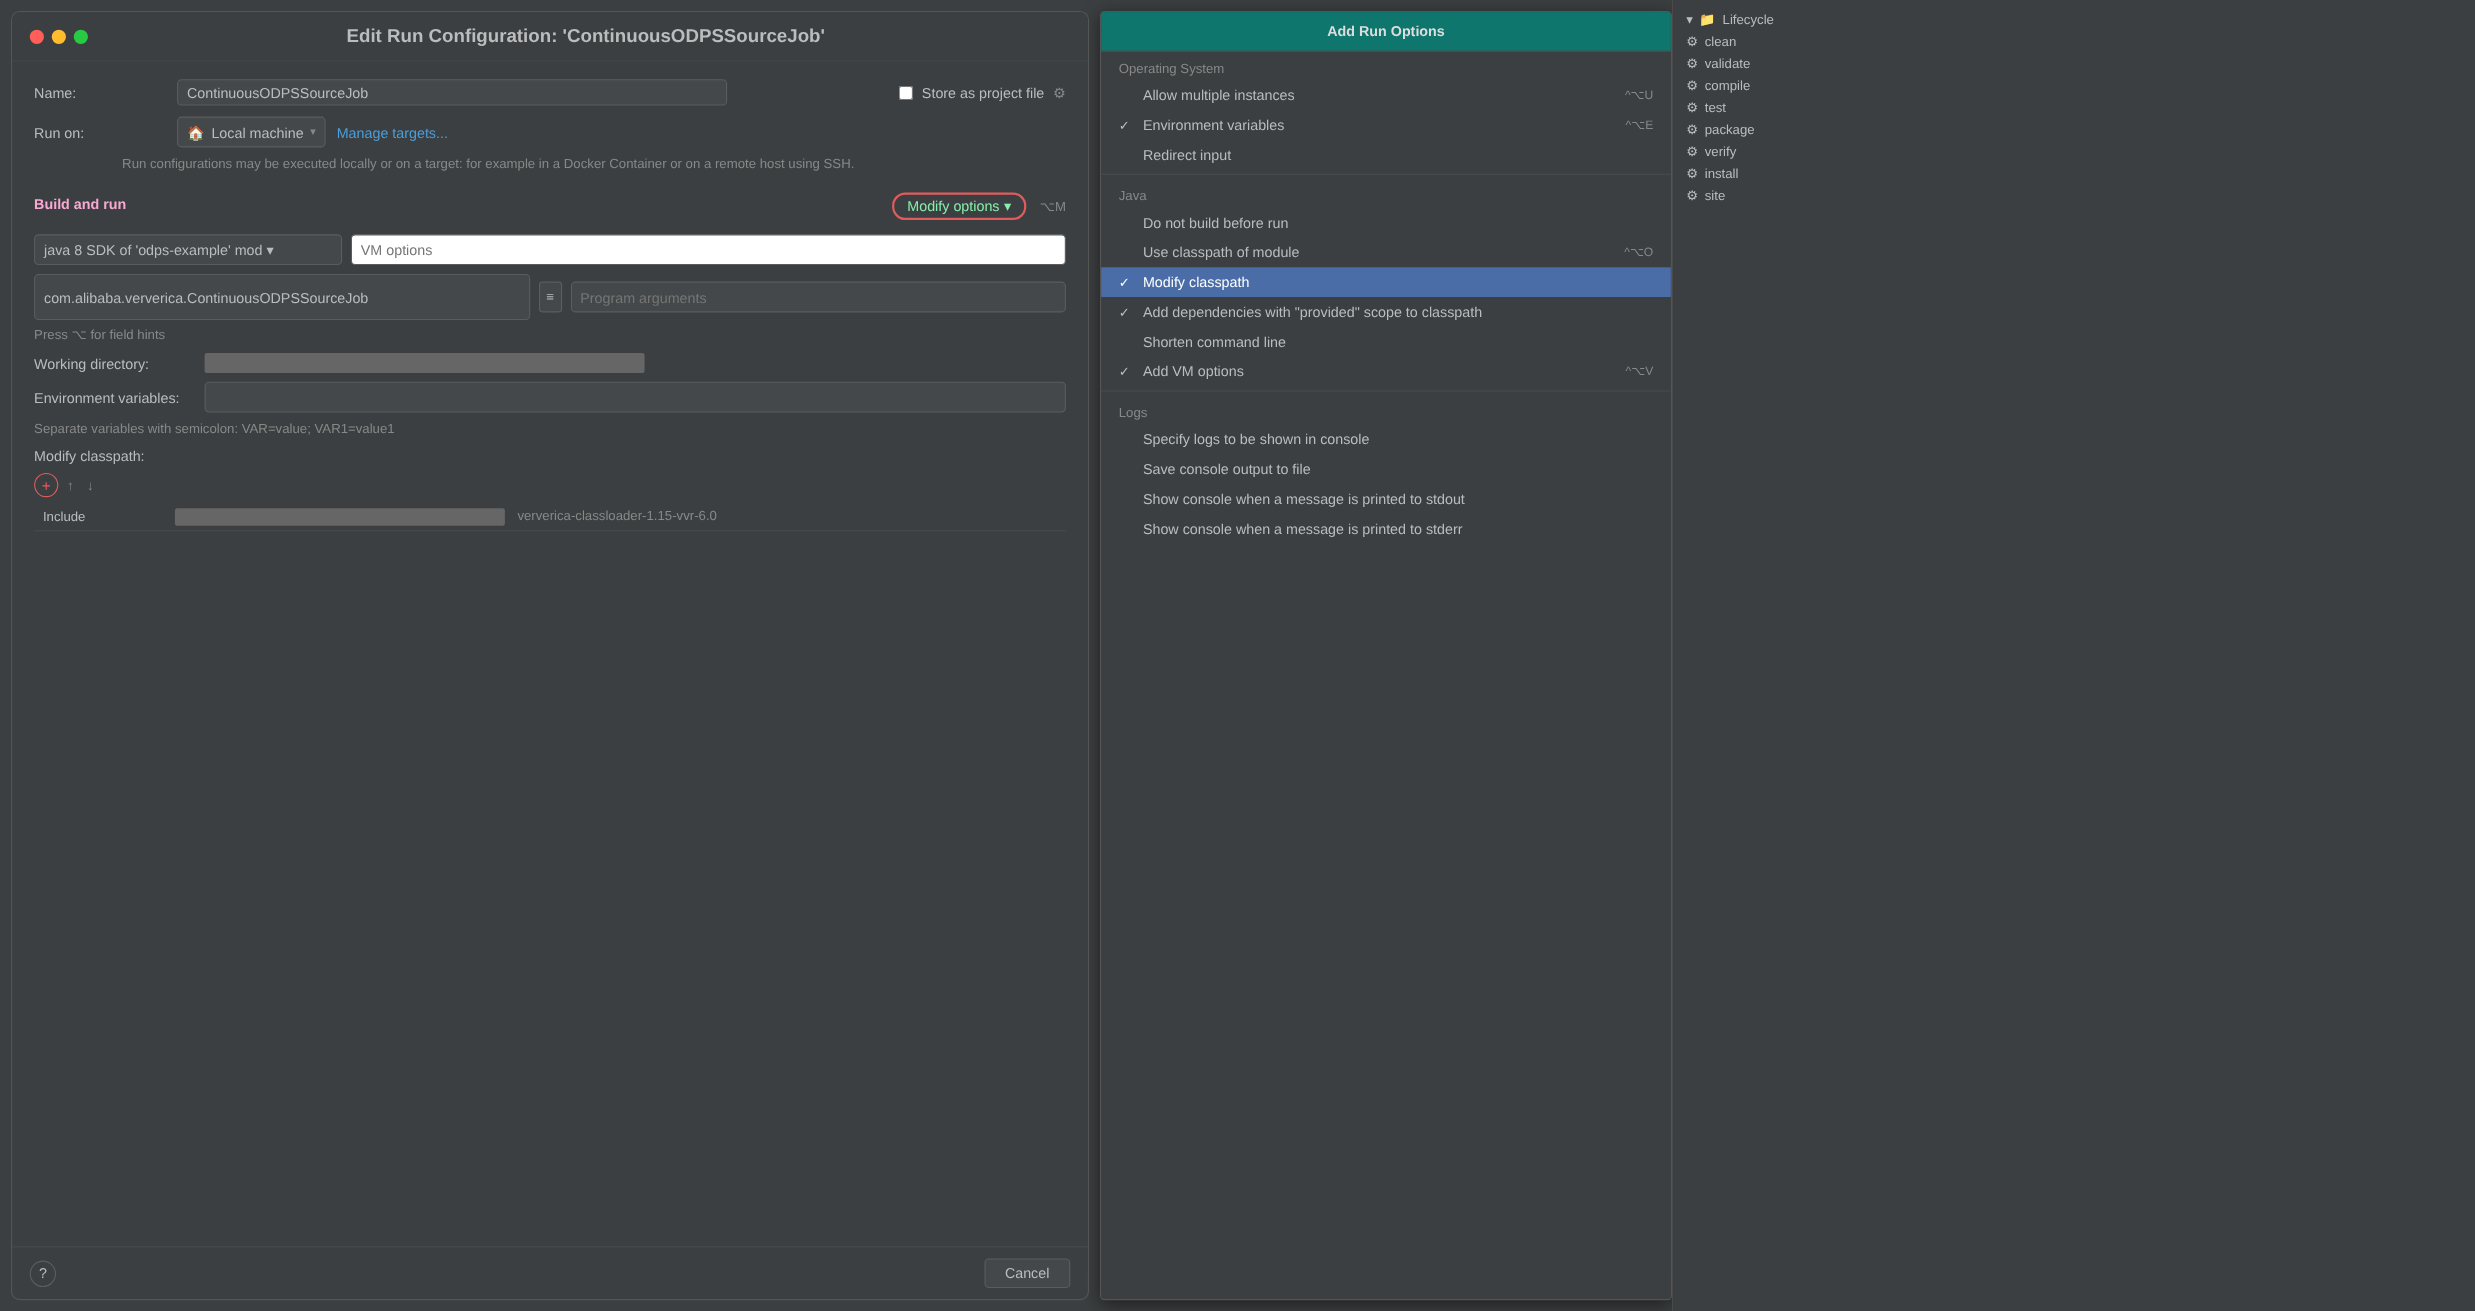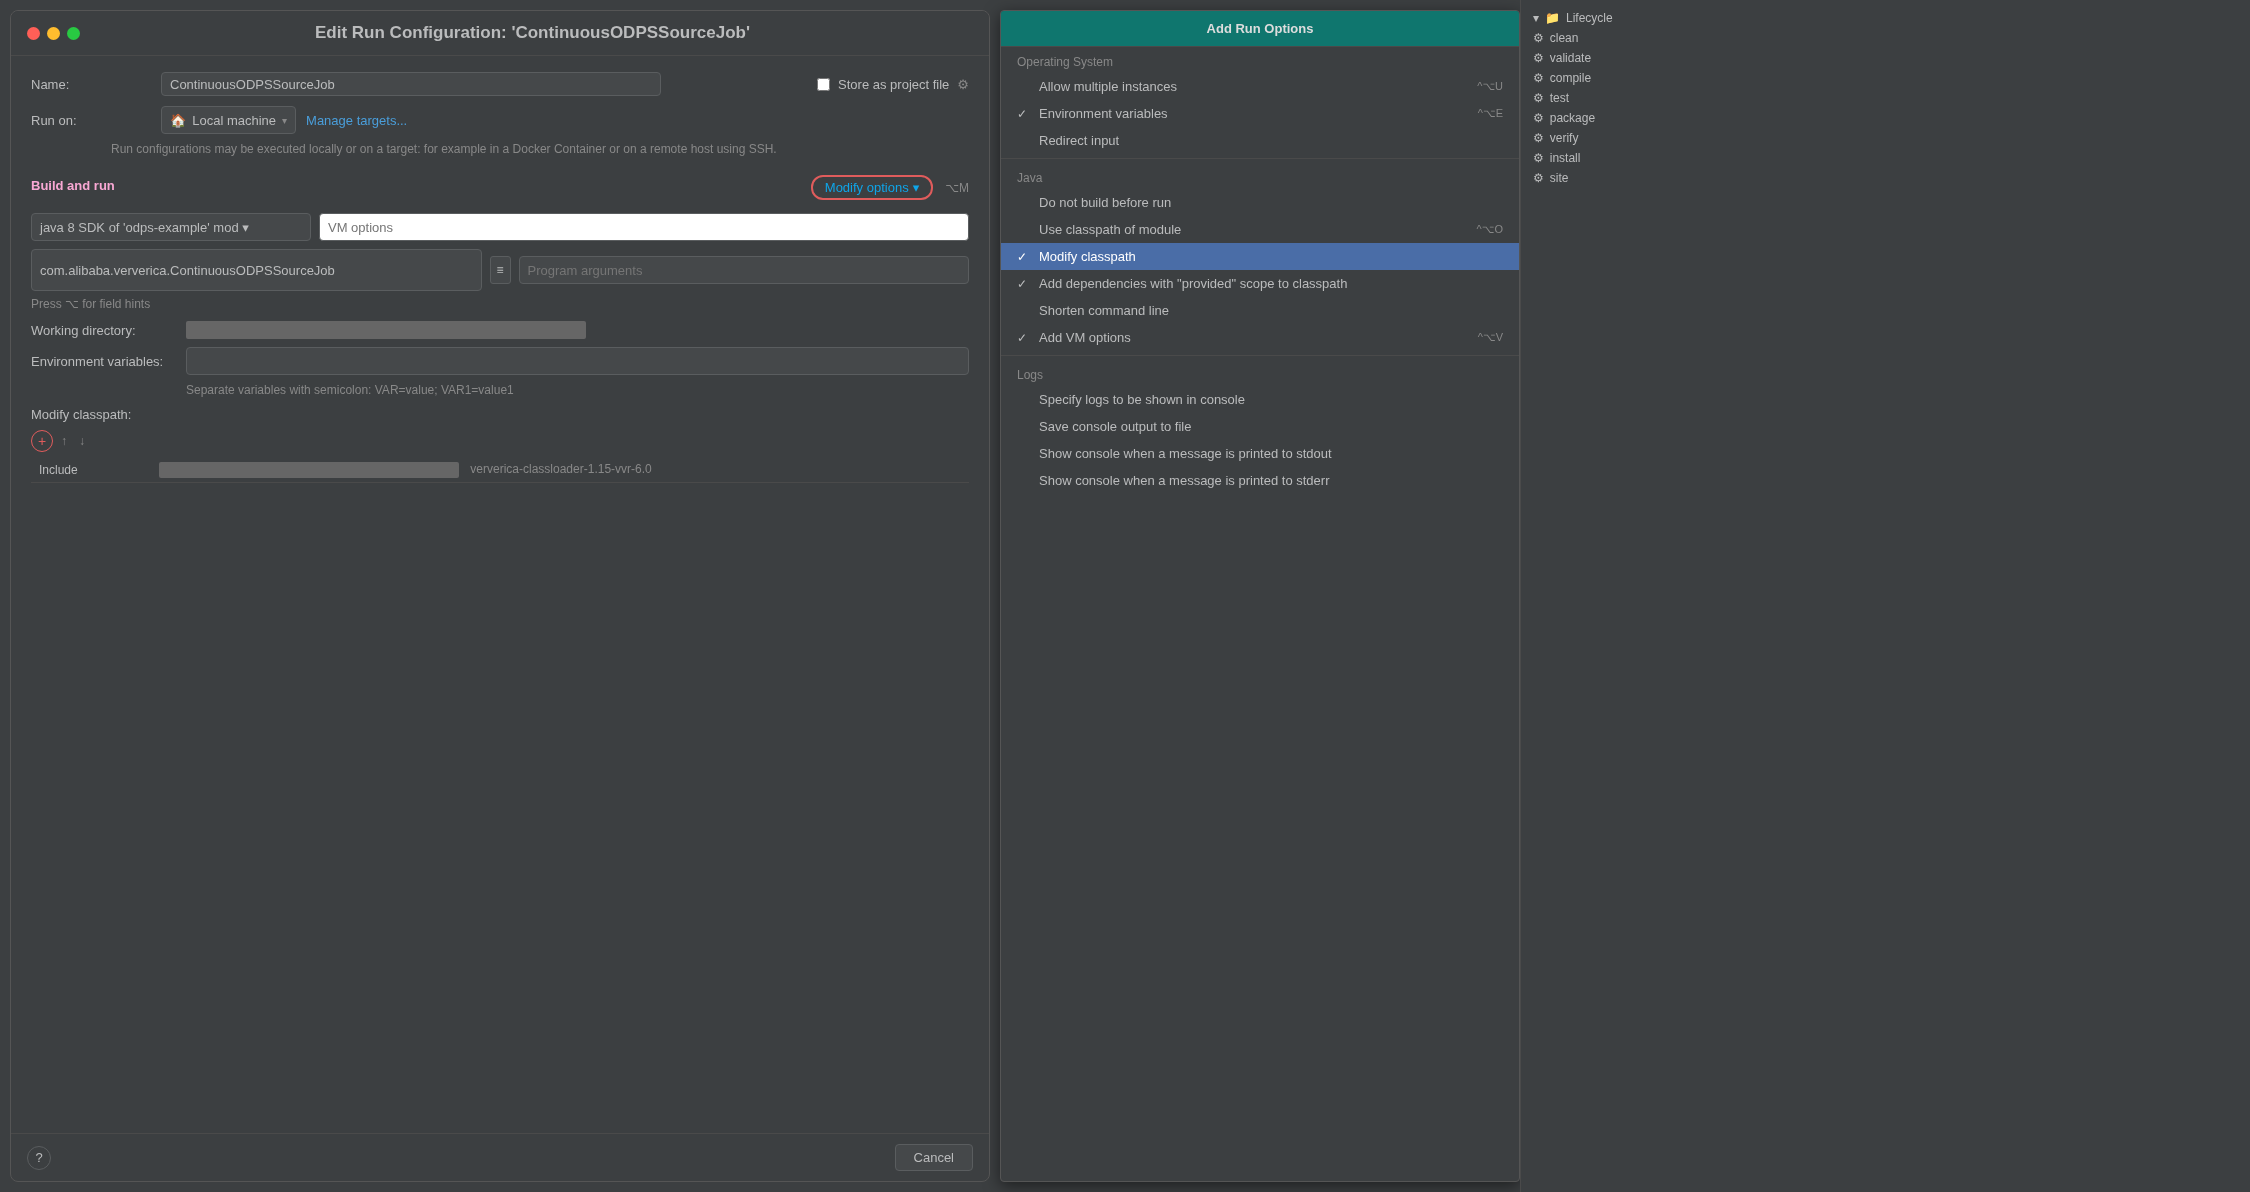--- a/index.html
+++ b/index.html
@@ -139,21 +139,21 @@
     }
 
     .build-run-header-row {
       display: flex;
       align-items: center;
       justify-content: space-between;
       margin-bottom: 10px;
     }
 
     .modify-options-btn {
-      color: #0ea5e9;
+      color: #86efac;
       cursor: pointer;
       font-size: 13px;
       display: flex;
       align-items: center;
       gap: 4px;
       border: 2px solid #e05c5c;
       border-radius: 12px;
       padding: 3px 12px;
       background: transparent;
     }
@@ -262,21 +262,20 @@
       border-radius: 4px;
       color: #bbbcbd;
       padding: 4px 8px;
       font-size: 13px;
       height: 28px;
     }
 
     .semi-hint {
       color: #888;
       font-size: 12px;
-      margin-left: 155px;
       margin-bottom: 10px;
     }
 
     .classpath-header {
       font-weight: 500;
       color: #bbbcbd;
       margin-bottom: 8px;
     }
 
     .classpath-toolbar {

